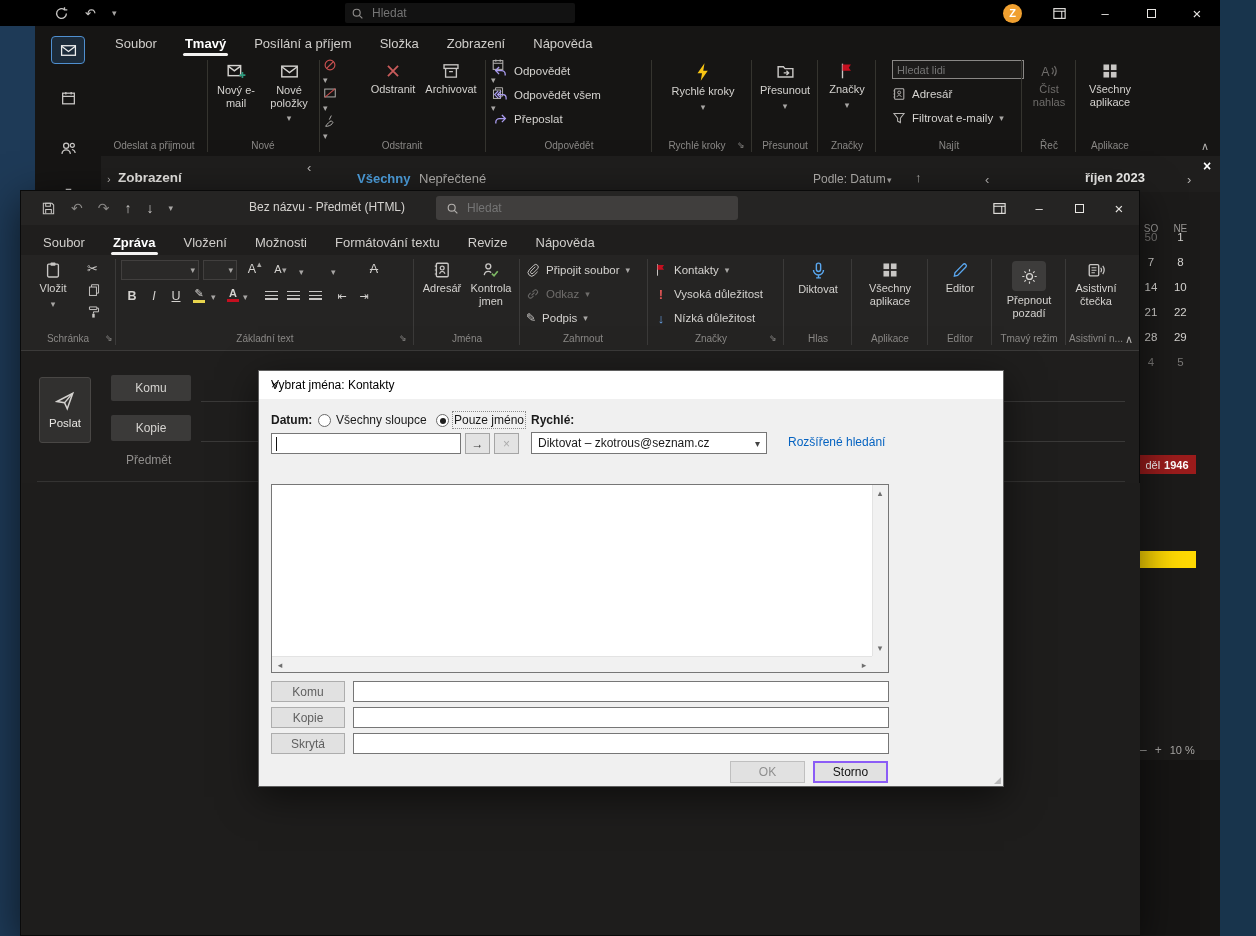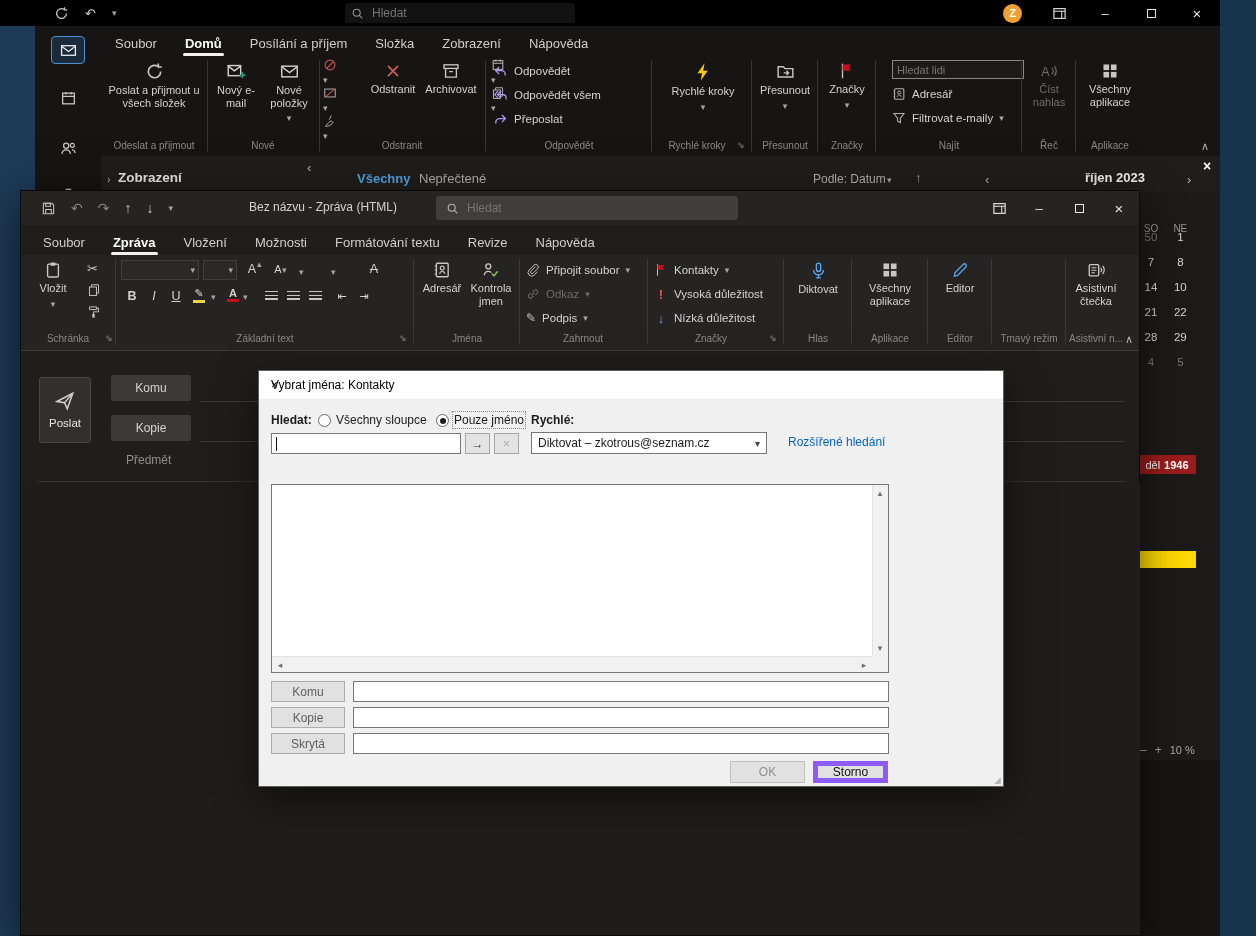--- a/index.html
+++ b/index.html
@@ -292,37 +292,29 @@
       </span>
     <span class="app-ico" style="top:154px">
         <svg width="17" height="17">
           <use href="#s-case"></use>
         </svg>
       </span>
   </div>
 
   <div class="mw-tabs">
     <span class="tab">Soubor</span>
-    <span class="tab active">Domů</span>
+    <span class="tab active">Tmavý</span>
     <span class="tab">Posílání a příjem</span>
     <span class="tab">Složka</span>
     <span class="tab">Zobrazení</span>
     <span class="tab">Nápověda</span>
   </div>
 
   <div class="ribbon">
 
-    <div class="grp" style="left:2px;width:102px">
-      <div class="bb" style="left:2px;top:0;width:98px">
-        <svg width="19" height="19" style="color:#c8c6c4">
-            <use href="#s-sync"></use>
-          </svg>
-        <span>Poslat a přijmout u všech složek</span>
-      </div>
-    </div>
     <div class="glab" style="left:2px;width:102px">Odeslat a přijmout</div>
     <div class="vsep" style="left:106px"></div>
 
     <div class="grp" style="left:110px;width:104px">
       <div class="bb" style="left:0;top:0;width:50px">
         <svg width="19" height="19">
             <use href="#s-mailplus"></use>
           </svg>
         <span>Nový e-mail</span>
       </div>
@@ -535,21 +527,21 @@
     <div class="cw-qat">
       <svg width="15" height="15" style="color:#c8c6c4">
           <use href="#s-floppy"></use>
         </svg>
       <span style="color:#8a8886">↶</span>
       <span style="color:#8a8886">↷</span>
       <span>↑</span>
       <span>↓</span>
       <span class="car">▾</span>
     </div>
-    <span class="cw-name">Bez názvu - Zpráva (HTML)</span>
+    <span class="cw-name">Bez názvu - Předmět (HTML)</span>
     <div class="cw-search">
       <svg width="13" height="13" style="color:#b3b0ad">
           <use href="#s-search"></use>
         </svg>
       <input placeholder="Hledat" style="">
     </div>
     <div class="cw-right">
       <span class="cwbtn">
           <svg width="15" height="15">
             <use href="#s-winpanel"></use>
@@ -720,20 +712,30 @@
       <div class="bb" style="left:0;top:0;width:54px">
         <svg width="18" height="18" style="color:#5aa7ef">
             <use href="#s-pencil"></use>
           </svg>
         <span>Editor</span>
       </div>
     </div>
     <div class="glab" style="left:912px;width:54px">Editor</div>
     <div class="vsep" style="left:970px"></div>
 
+    <div class="grp" style="left:976px;width:64px">
+      <div class="bb" style="left:0;top:0;width:64px">
+        <span class="tile">
+            <svg width="17" height="17" style="color:#d8d6d3">
+              <use href="#s-sun"></use>
+            </svg>
+          </span>
+        <span>Přepnout pozadí</span>
+      </div>
+    </div>
     <div class="glab" style="left:976px;width:64px">Tmavý režim</div>
     <div class="vsep" style="left:1044px"></div>
 
     <div class="grp" style="left:1048px;width:54px">
       <div class="bb" style="left:0;top:0;width:54px">
         <svg width="18" height="18" style="color:#c8c6c4">
             <use href="#s-reader"></use>
           </svg>
         <span>Asistivní čtečka</span>
       </div>
@@ -756,21 +758,21 @@
   <div class="fline" style="left:16px;top:290px;width:1088px;background:#343332"></div>
   <div class="w" style="left:1px;top:292px;width:1118px;height:452px;background:#1e1d1c"></div>
 </div>
 
 <div id="dlg" class="w">
   <div class="dlg-title">
     <span>Vybrat jména: Kontakty</span>
     <span class="dclose">×</span>
   </div>
 
-  <span class="blab" style="left:12px;top:42px">Hledat:</span>
+  <span class="blab" style="left:12px;top:42px">Datum:</span>
   <span class="radio" style="left:59px;top:43px"></span>
   <span class="rlab" style="left:77px;top:42px">Všechny sloupce</span>
   <span class="radio sel" style="left:177px;top:43px"></span>
   <span class="rlab" style="left:195px;top:42px;outline:1px dotted #8a8a8a;outline-offset:1px">Pouze jméno</span>
   <span class="blab" style="left:272px;top:42px">Rychlé:</span>
 
   <div class="din" style="left:12px;top:62px;width:190px">
     <input value="" style="">
     <span style="position:absolute;left:4px;top:3px;width:1px;height:14px;background:#111"></span>
   </div>
@@ -795,15 +797,15 @@
   </div>
 
   <div class="recbtn" style="top:310px">Komu</div>
   <div class="din" style="left:94px;top:310px;width:536px"><input value="" style=""></div>
   <div class="recbtn" style="top:336px">Kopie</div>
   <div class="din" style="left:94px;top:336px;width:536px"><input value="" style=""></div>
   <div class="recbtn" style="top:362px">Skrytá</div>
   <div class="din" style="left:94px;top:362px;width:536px"><input value="" style=""></div>
 
   <div class="okbtn" style="left:471px;top:390px;background:#e1e1e1;border:1px solid #bfbfbf;color:#8f8f8f">OK</div>
-  <div class="okbtn" style="left:554px;top:390px;background:#e1e1e1;border:5px solid #8b5cf6;color:#111">Storno</div>
+  <div class="okbtn" style="left:554px;top:390px;background:#e1e1e1;border:2px solid #8b5cf6;color:#111">Storno</div>
   <span class="w" style="right:2px;bottom:1px;color:#b9b9b9;font-size:9px">◢</span>
 </div>
 
 </body></html>

